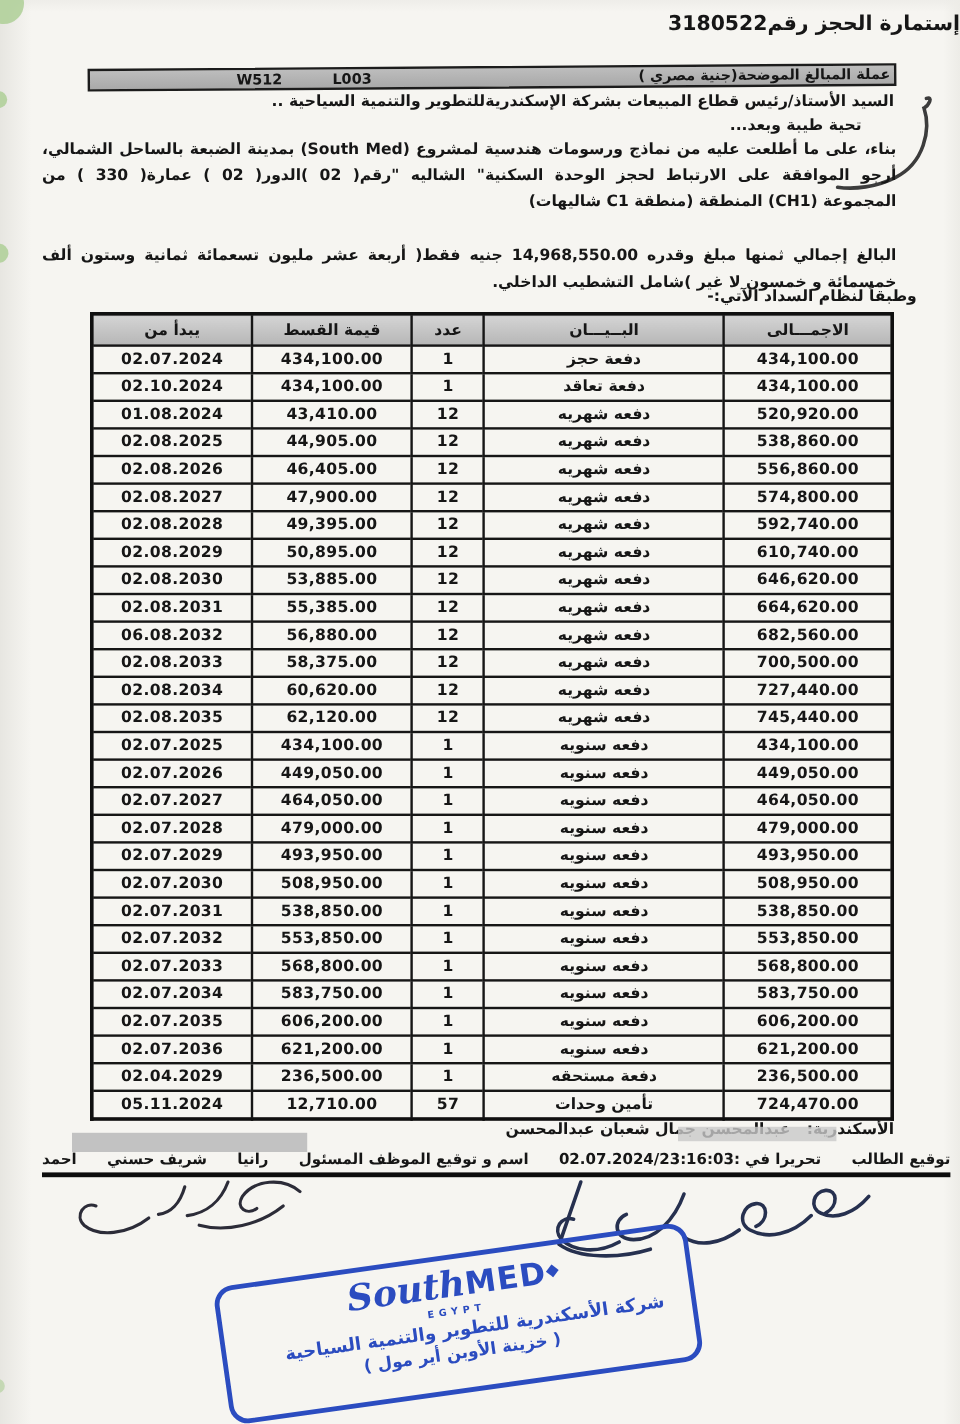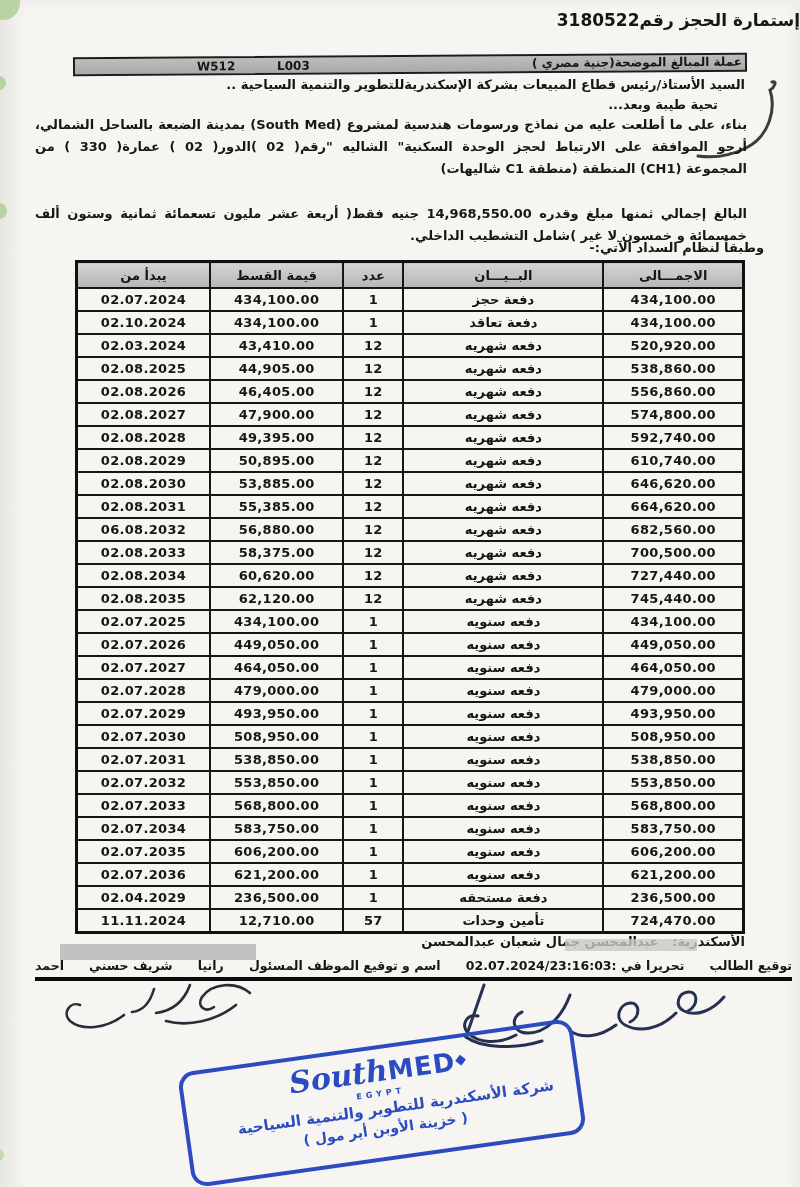--- a/index.html
+++ b/index.html
@@ -155,21 +155,21 @@
           <td class="col-desc">دفعة تعاقد</td>
           <td class="col-count num">1</td>
           <td class="col-value num">434,100.00</td>
           <td class="col-date num">02.10.2024</td>
         </tr>
         <tr>
           <td class="col-total num">520,920.00</td>
           <td class="col-desc">دفعه شهريه</td>
           <td class="col-count num">12</td>
           <td class="col-value num">43,410.00</td>
-          <td class="col-date num">02.03.2024</td>
+          <td class="col-date num">01.08.2024</td>
         </tr>
         <tr>
           <td class="col-total num">538,860.00</td>
           <td class="col-desc">دفعه شهريه</td>
           <td class="col-count num">12</td>
           <td class="col-value num">44,905.00</td>
           <td class="col-date num">02.08.2025</td>
         </tr>
         <tr>
           <td class="col-total num">556,860.00</td>
@@ -330,21 +330,21 @@
           <td class="col-desc">دفعة مستحقه</td>
           <td class="col-count num">1</td>
           <td class="col-value num">236,500.00</td>
           <td class="col-date num">02.04.2029</td>
         </tr>
         <tr>
           <td class="col-total num">724,470.00</td>
           <td class="col-desc">تأمين وحدات</td>
           <td class="col-count num">57</td>
           <td class="col-value num">12,710.00</td>
-          <td class="col-date num">11.11.2024</td>
+          <td class="col-date num">05.11.2024</td>
         </tr>
       </tbody>
   </table>
 
   <div class="name-line">
     <span>الأسكندرية:</span>&nbsp;&nbsp;
     <span>عبدالمحسن جمال شعبان عبدالمحسن</span>
   </div>
 
   <div class="redact2"></div>

